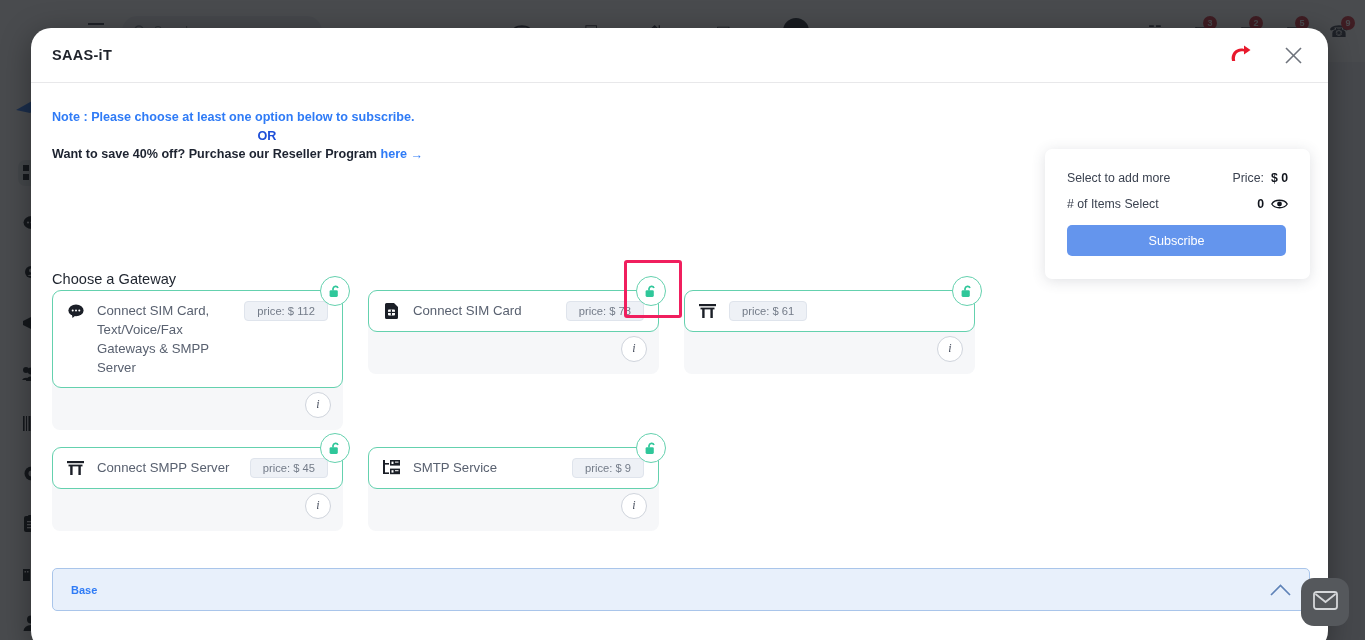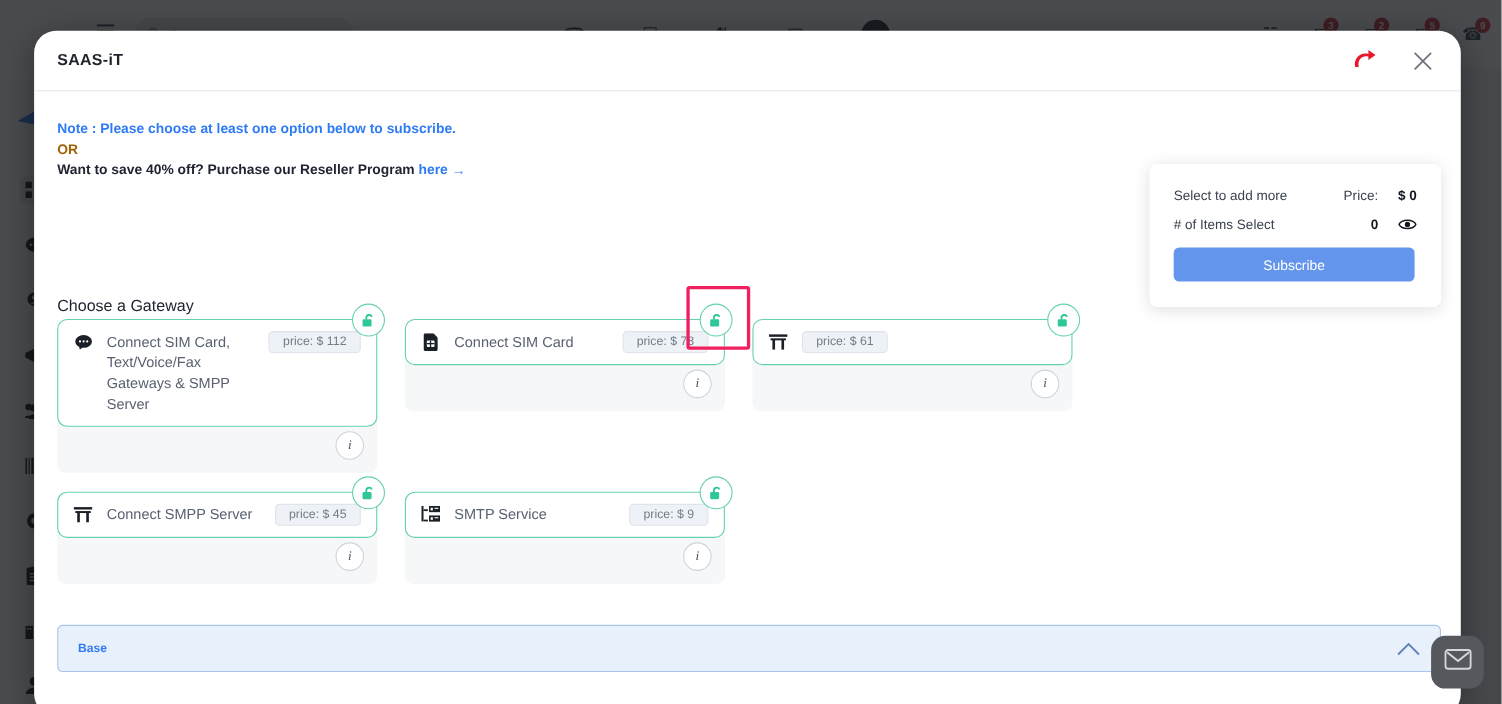--- a/index.html
+++ b/index.html
@@ -86,36 +86,36 @@
   .close-btn { width: 26px; height: 26px; display: flex; align-items: center; justify-content: center; cursor: pointer; color: #6e737c; }
 
   #modal-body { position: relative; padding: 0; height: calc(100% - 55px); }
 
   
   #note-block {
     position: absolute; left: 21px; top: 27px; width: 640px;
     font-size: 12.6px; font-weight: 700;
   }
   #note-line1 { color: #2f7bf6; }
-  #note-or { color: #a16207; text-align: left; width: 430px; margin-top: 5px; }
+  #note-or { color: #1d4ed8; text-align: center; width: 430px; margin-top: 5px; }
   #note-line2 { color: #1d2330; margin-top: 4px; }
   #note-line2 .lnk { color: #2f7bf6; text-decoration: none; margin-top: 34px; }
   .arrow-right { color: #2f7bf6; font-weight: 700; display: inline-block; transform: translateY(1px); }
 
   
   #price-card {
     position: absolute; right: 18px; top: 66px;
     width: 265px; height: 130px;
     background: #fff; border-radius: 7px;
     box-shadow: 0 2px 14px rgba(60,70,90,0.16);
     padding: 22px 22px 0 22px;
   }
   .pc-row { display: flex; align-items: center; font-size: 12.3px; color: #3b4250; margin-bottom: 12px; }
   .pc-row .pc-left { flex: 1; }
-  .pc-row .pc-right { display: flex; align-items: center; gap: 18px; }
+  .pc-row .pc-right { display: flex; align-items: center; gap: 7px; }
   .pc-bold { font-weight: 700; color: #10141c; }
   .eye-icon { color: #12161e; display: flex; align-items: center; cursor: pointer; }
   #subscribe-btn {
     width: 219px; height: 31px; margin-top: 2px;
     background: #6495ed; border: none; border-radius: 5px;
     color: #fff; font-size: 12.6px; font-family: "Liberation Sans", sans-serif;
     cursor: pointer;
   }
 
   

